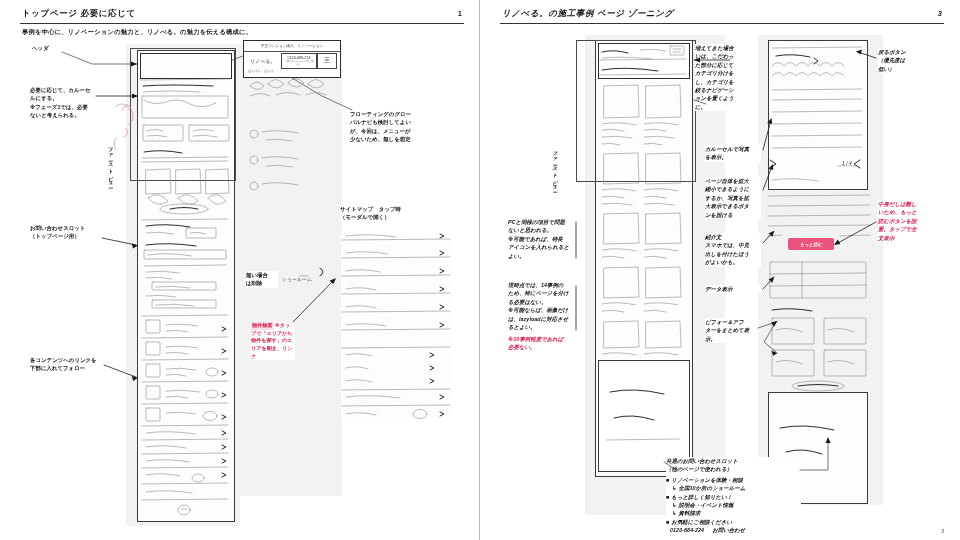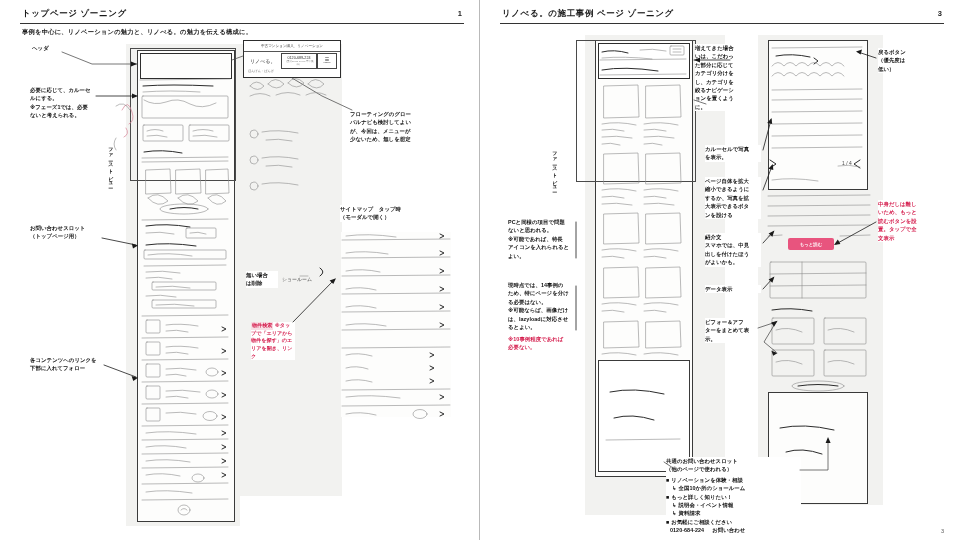--- a/index.html
+++ b/index.html
@@ -1,19 +1,19 @@
 <!DOCTYPE html>
 <html><head>
 <meta charset="utf-8">
 <style>
   html,body{margin:0;padding:0;background:#8a8a8a;}
   body{width:960px;height:540px;overflow:hidden;font-family:"Liberation Sans","DejaVu Sans",sans-serif;}
   .deck{position:relative;width:960px;height:540px;display:flex;}
   .page{position:relative;width:480px;height:540px;background:#ffffff;overflow:hidden;}
-  .page + .page{box-shadow:-1px 0 0 #b9b9b9;}
+  .page + .page{box-shadow:-1px 0 0 #b9b9b9;font-style:italic;}
 
   
   .pg-title{position:absolute;left:22px;top:8px;font-size:8.5px;font-weight:bold;color:#1a1a1a;letter-spacing:.6px;}
   .pg-num{position:absolute;right:18px;top:9px;font-size:7.5px;font-weight:bold;color:#222;}
   .rule{position:absolute;left:20px;right:16px;top:23px;height:1px;background:#333;}
   .lead{position:absolute;left:22px;top:28px;font-size:6.3px;font-weight:bold;color:#1c1c1c;letter-spacing:.2px;}
   .foot-num{position:absolute;right:16px;bottom:6px;font-size:5.5px;color:#555;}
 
   
   .board{position:absolute;background:#f2f2f0;}
@@ -42,21 +42,21 @@
   .logo{position:absolute;font-size:5px;color:#222;}
   .pinkbtn{position:absolute;background:#e8547e;color:#fff;font-size:4.4px;border-radius:2px;display:flex;align-items:center;justify-content:center;font-weight:bold;}
 </style>
 </head>
 <body>
 
 <div class="deck">
 
   <div class="page">
 
-    <div class="pg-title">トップページ ゾーニング</div>
+    <div class="pg-title">トップページ 必要に応じて</div>
     <div class="pg-num">1</div>
     <div class="rule"></div>
     <div class="lead">事例を中心に、リノベーションの魅力と、リノべる。の魅力を伝える構成に。</div>
 
     <div class="board" style="left:126px;top:44px;width:114px;height:482px;"></div>
     <div class="board" style="left:240px;top:44px;width:102px;height:452px;"></div>
 
     <div class="mock" style="left:137px;top:50px;width:96px;height:470px;"></div>
 
     <div class="framebox" style="left:140px;top:53px;width:90px;height:24px;"></div>

